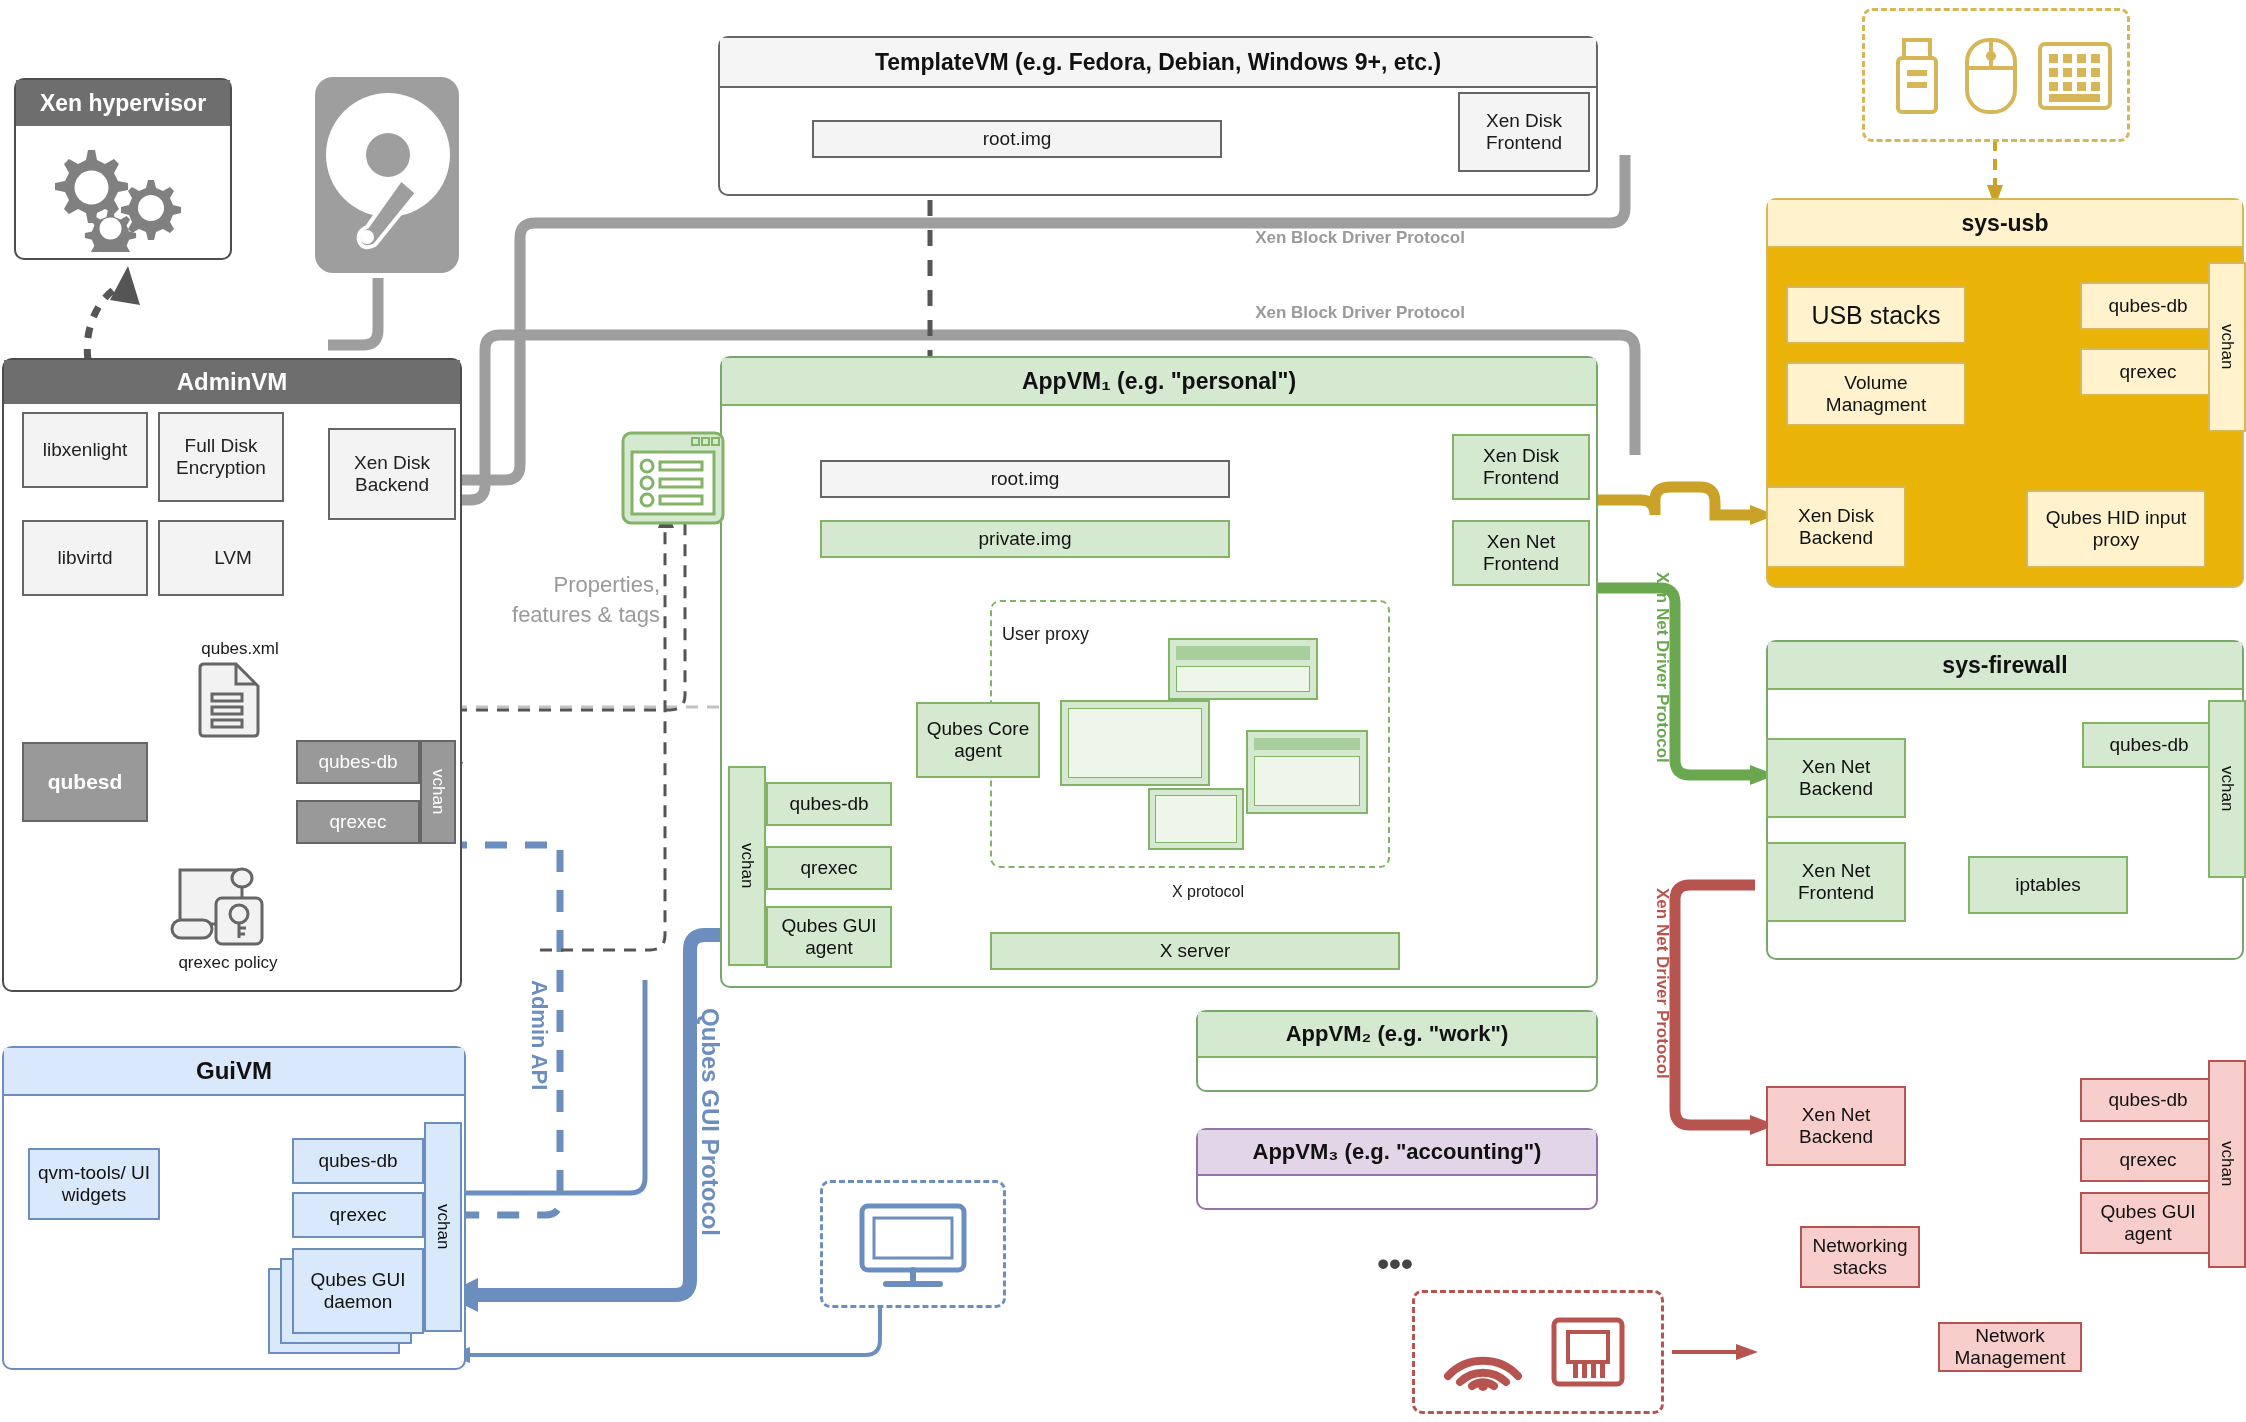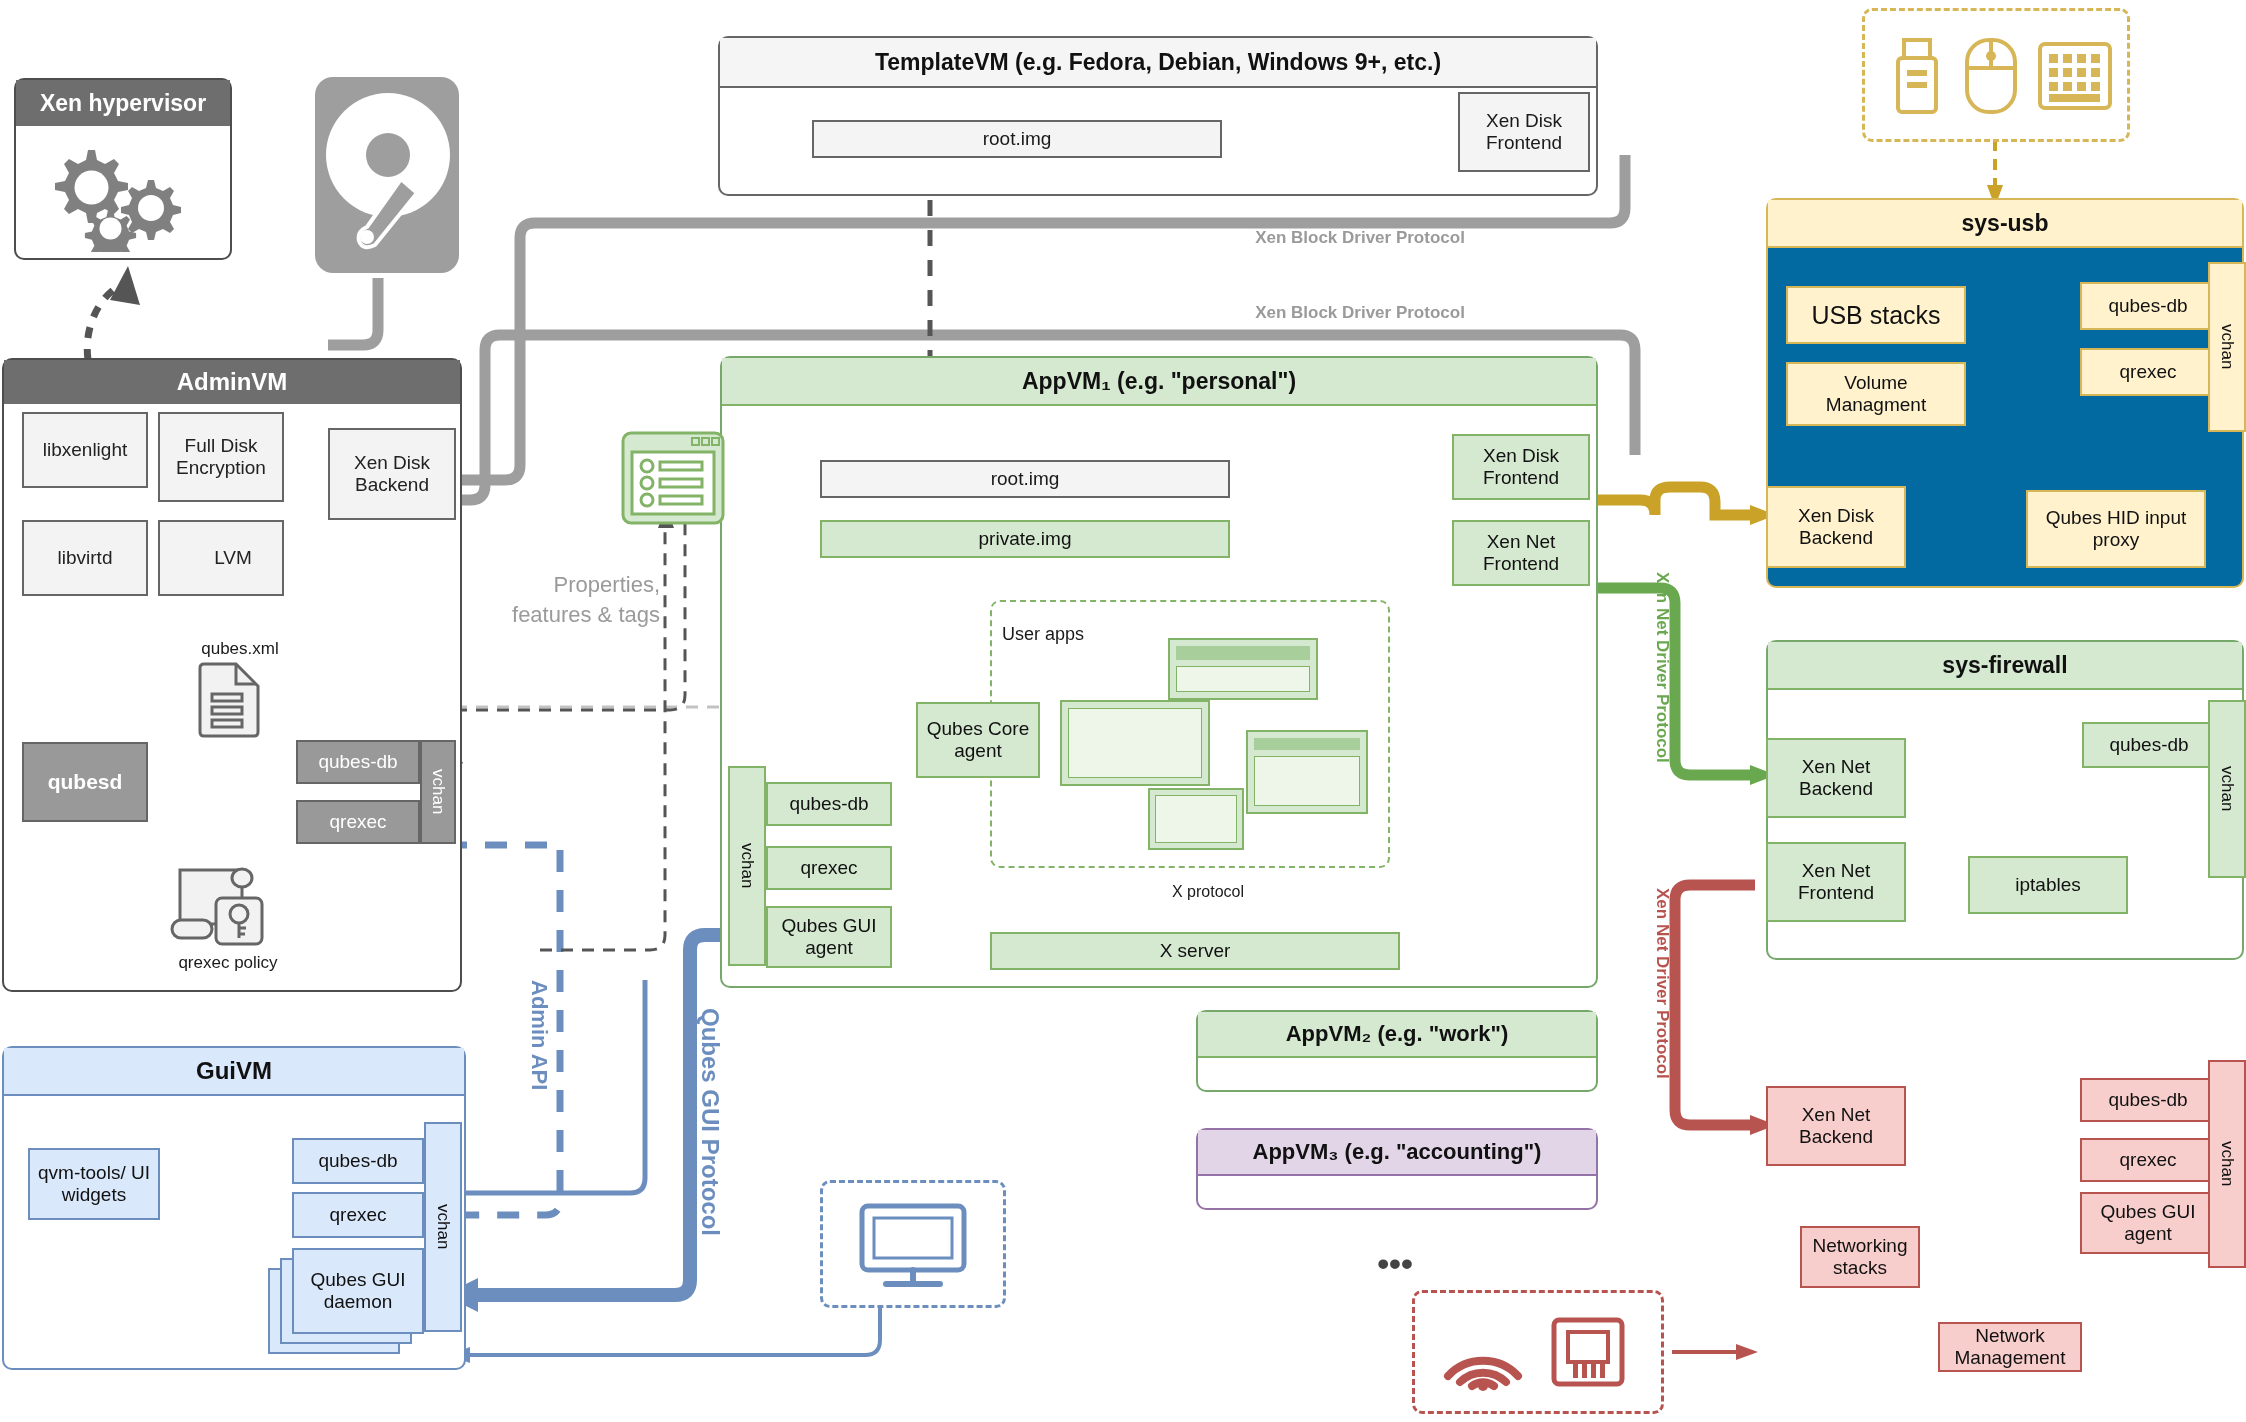--- a/index.html
+++ b/index.html
@@ -17,21 +17,21 @@
   
   .gray-vm{border-color:#4d4d4d;}
   .gray-head{background:#6e6e6e;color:#fff;}
   .gray-box{border-color:#666;background:#f3f3f3;color:#222;}
   .gray-solid{background:#999;border:2px solid #666;color:#fff;font-weight:bold;}
 
   .green-vm{border-color:#77a86b;background:#fff;}
   .green-head{background:#d5e8d0;color:#111;}
   .green-box{border:2px solid #82b366;background:#d5e8d0;color:#111;}
 
-  .yellow-vm{border-color:#d6b656;background:#0369a1;}
+  .yellow-vm{border-color:#d6b656;background:#eab308;}
   .yellow-head{background:#fff2cc;color:#111;}
   .yellow-box{border:2px solid #d6b656;background:#fff2cc;color:#111;}
 
   .red-vm{border-color:#b85450;background:#fff;}
   .red-head{background:#f8cecc;color:#111;}
   .red-box{border:2px solid #b85450;background:#f8cecc;color:#111;}
 
   .blue-vm{border-color:#6c8ebf;background:#fff;}
   .blue-head{background:#dae8fc;color:#111;}
   .blue-box{border:2px solid #6c8ebf;background:#dae8fc;color:#111;}
@@ -260,21 +260,21 @@
       <circle cx="27" cy="70" r="6" fill="none" stroke="#82b366" stroke-width="3"></circle>
       <rect x="40" y="66" width="42" height="8" fill="none" stroke="#82b366" stroke-width="3"></rect>
     </svg>
   </div>
   <div class="abs" style="left:510px;top:570px;width:150px;font-size:22px;color:#9a9a9a;text-align:right;line-height:1.35;">Properties, features &amp; tags</div>
 
   <div class="abs box" style="left:820px;top:460px;width:410px;height:38px;font-size:19px;">root.img</div>
   <div class="abs box green-box" style="left:820px;top:520px;width:410px;height:38px;font-size:19px;">private.img</div>
 
   <div class="abs dashed-g" style="left:990px;top:600px;width:400px;height:268px;"></div>
-  <div class="abs lbl" style="left:1002px;top:624px;width:120px;height:22px;font-size:18px;justify-content:flex-start;">User apps</div>
+  <div class="abs lbl" style="left:1002px;top:624px;width:120px;height:22px;font-size:18px;justify-content:flex-start;">User proxy</div>
 
   <div class="abs" style="left:1168px;top:638px;width:150px;height:62px;border:2px solid #82b366;background:#d5e8d0;">
     <div class="abs" style="left:6px;top:6px;right:6px;height:14px;background:#a8cf9b;"></div>
     <div class="abs" style="left:6px;top:26px;right:6px;bottom:6px;background:#eef6ea;border:1px solid #82b366;"></div>
   </div>
   <div class="abs" style="left:1060px;top:700px;width:150px;height:86px;border:2px solid #82b366;background:#d5e8d0;">
     <div class="abs" style="left:6px;top:6px;right:6px;bottom:6px;background:#eef6ea;border:1px solid #82b366;"></div>
   </div>
   <div class="abs" style="left:1246px;top:730px;width:122px;height:84px;border:2px solid #82b366;background:#d5e8d0;">
     <div class="abs" style="left:6px;top:6px;right:6px;height:12px;background:#a8cf9b;"></div>

